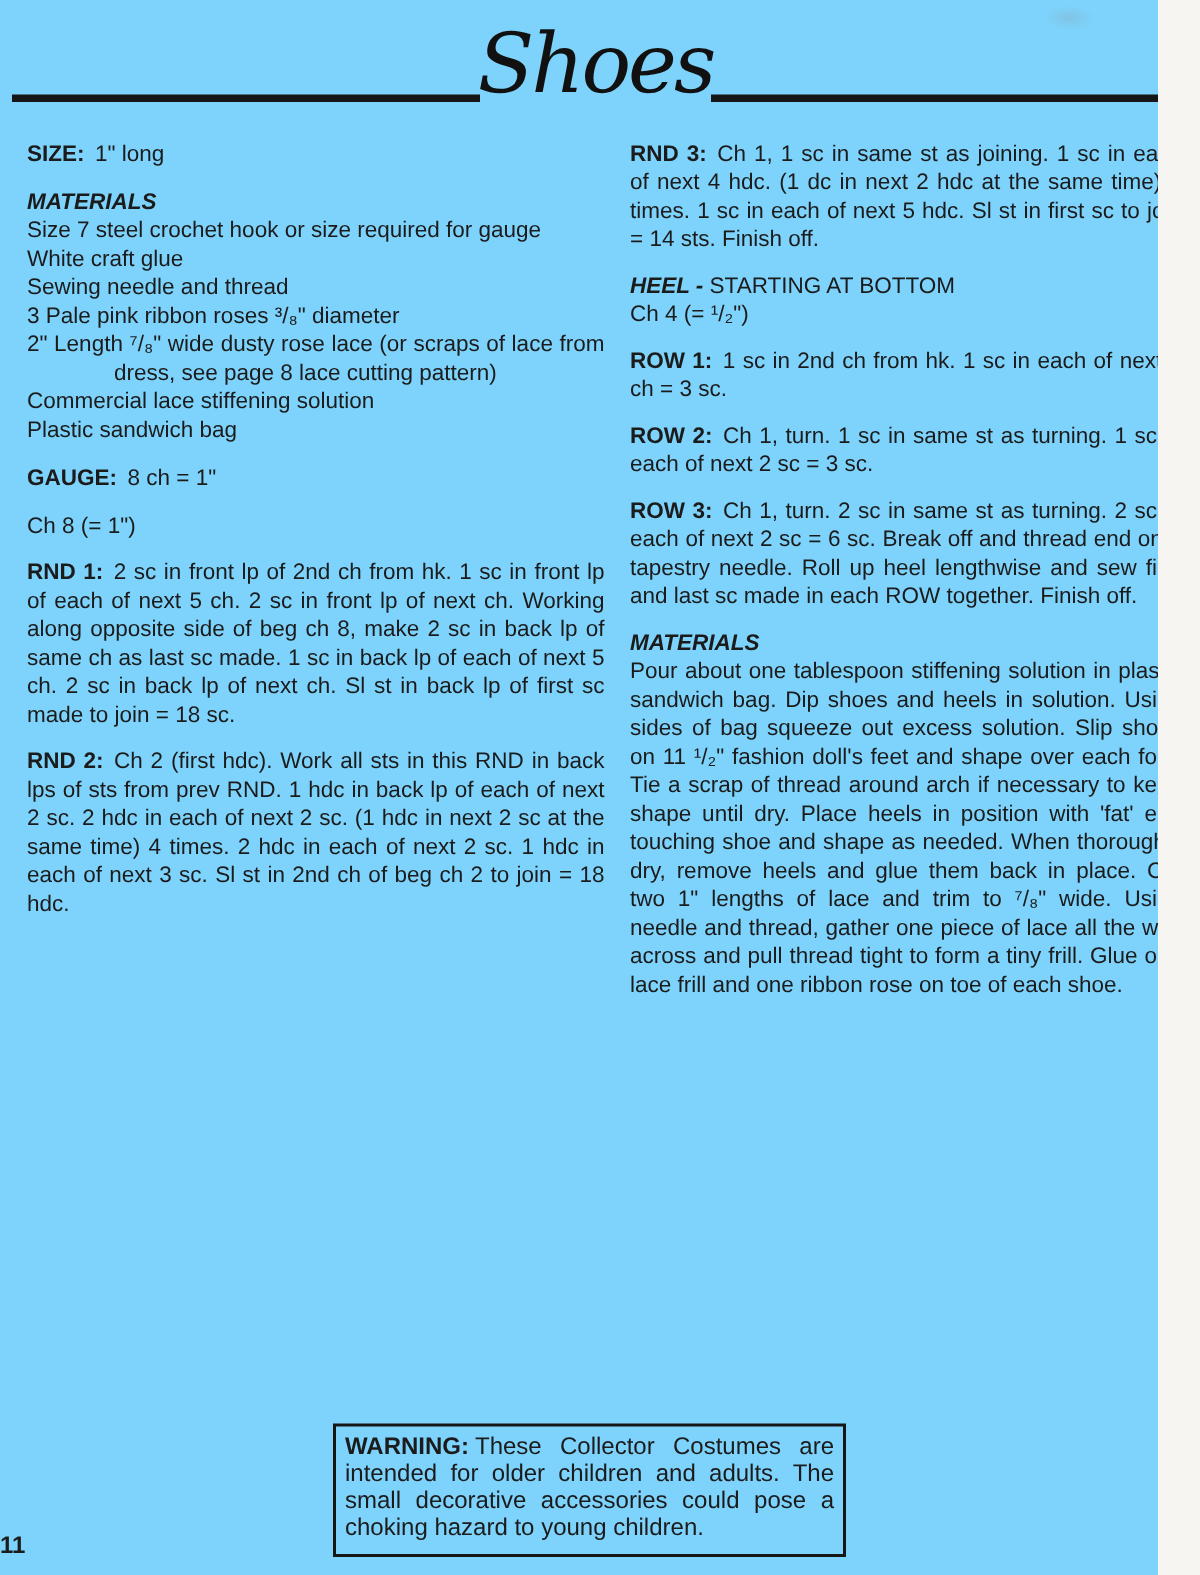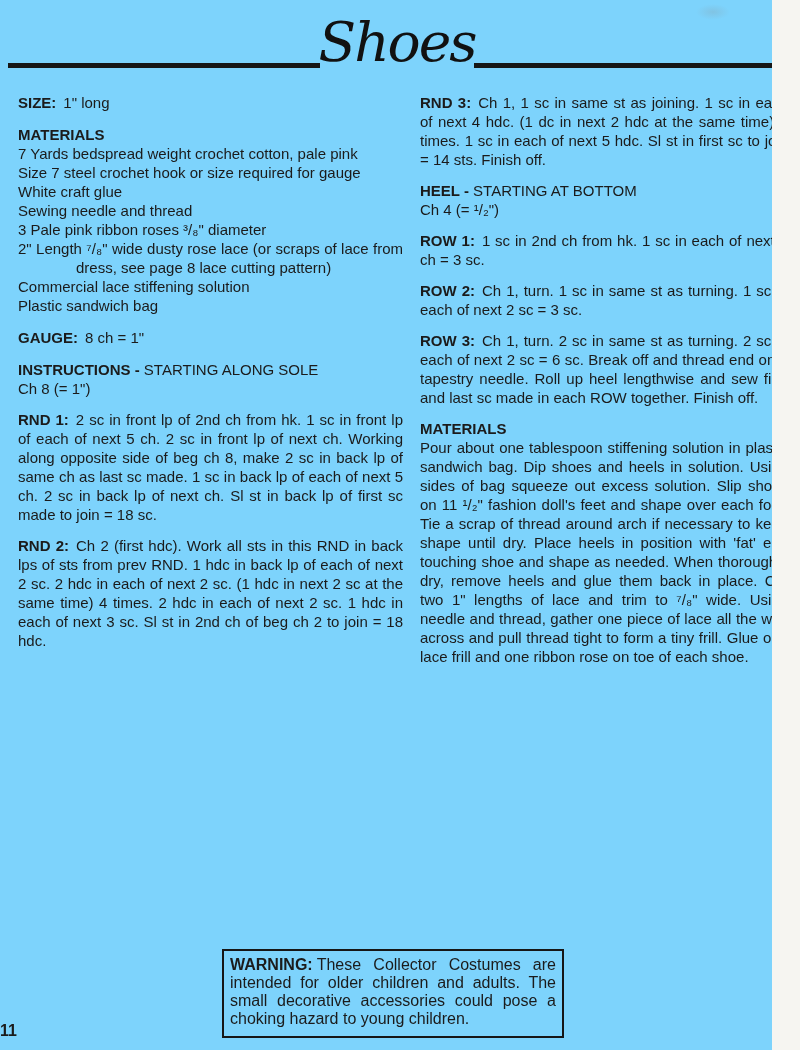--- a/index.html
+++ b/index.html
@@ -37,21 +37,21 @@
   .smudge {
     position: absolute; right: 42px; top: 4px; width: 34px; height: 16px;
     background: radial-gradient(ellipse at center, rgba(140,140,140,0.22), transparent 70%);
   }
   
   .col { position: absolute; top: 93px; font-size: 15px; line-height: 19px; }
   .col-left  { left: 18px;  width: 385px; }
   .col-right { left: 420px; width: 368px; }
   p { margin: 0; }
   .lead { font-weight: bold; padding-right: 7px; }
-  .heading { font-weight: bold; }
+  .heading { font-weight: bold; font-style: italic; }
   .line-gap    { margin-bottom: 13px; }
   .para {
     text-align: justify;
     margin-bottom: 12px;
   }
   .mat-item {
     padding-left: 58px; text-indent: -58px;
     text-align: justify;
   }
   .head-block { margin-bottom: 12px; }
@@ -80,34 +80,32 @@
   <div class="header-title">Shoes</div>
   <div class="rule rule-right"></div>
   <div class="smudge"></div>
 
   <div class="col col-left">
 
     <p class="line-gap"><span class="lead">SIZE:</span><span>1" long</span></p>
 
     <p class="heading">MATERIALS</p>
     <div class="line-gap">
-      <div class="mat-item">7 Yards bedspread weight crochet cotton, pale pink</div>
       <div class="mat-item">Size 7 steel crochet hook or size required for gauge</div>
       <div class="mat-item">White craft glue</div>
       <div class="mat-item">Sewing needle and thread</div>
       <div class="mat-item">3 Pale pink ribbon roses ³/₈" diameter</div>
       <div class="mat-item">2" Length ⁷/₈" wide dusty rose lace (or scraps of lace from dress, see page 8 lace cutting pattern)</div>
       <div class="mat-item">Commercial lace stiffening solution</div>
       <div class="mat-item">Plastic sandwich bag</div>
     </div>
 
     <p class="line-gap"><span class="lead">GAUGE:</span><span>8 ch = 1"</span></p>
 
     <div class="head-block">
-      <p><span class="heading">INSTRUCTIONS -</span> <span>STARTING ALONG SOLE</span></p>
       <p>Ch 8 (= 1")</p>
     </div>
 
     <p class="para"><span class="lead">RND 1:</span><span>2 sc in front lp of 2nd ch from hk.  1 sc in front lp of each of next 5 ch.  2 sc in front lp of next ch.  Working along opposite side of beg ch 8, make 2 sc in back lp of same ch as last sc made.  1 sc in back lp of each of next 5 ch.  2 sc in back lp of next ch.  Sl st in back lp of first sc made to join = 18 sc.</span></p>
 
     <p class="para"><span class="lead">RND 2:</span><span>Ch 2 (first hdc).  Work all sts in this RND in back lps of sts from prev RND.  1 hdc in back lp of each of next 2 sc.  2 hdc in each of next 2 sc.  (1 hdc in next 2 sc at the same time) 4 times.  2 hdc in each of next 2 sc.  1 hdc in each of next 3 sc.  Sl st in 2nd ch of beg ch 2 to join = 18 hdc.</span></p>
 
   </div>
 
   <div class="col col-right">

